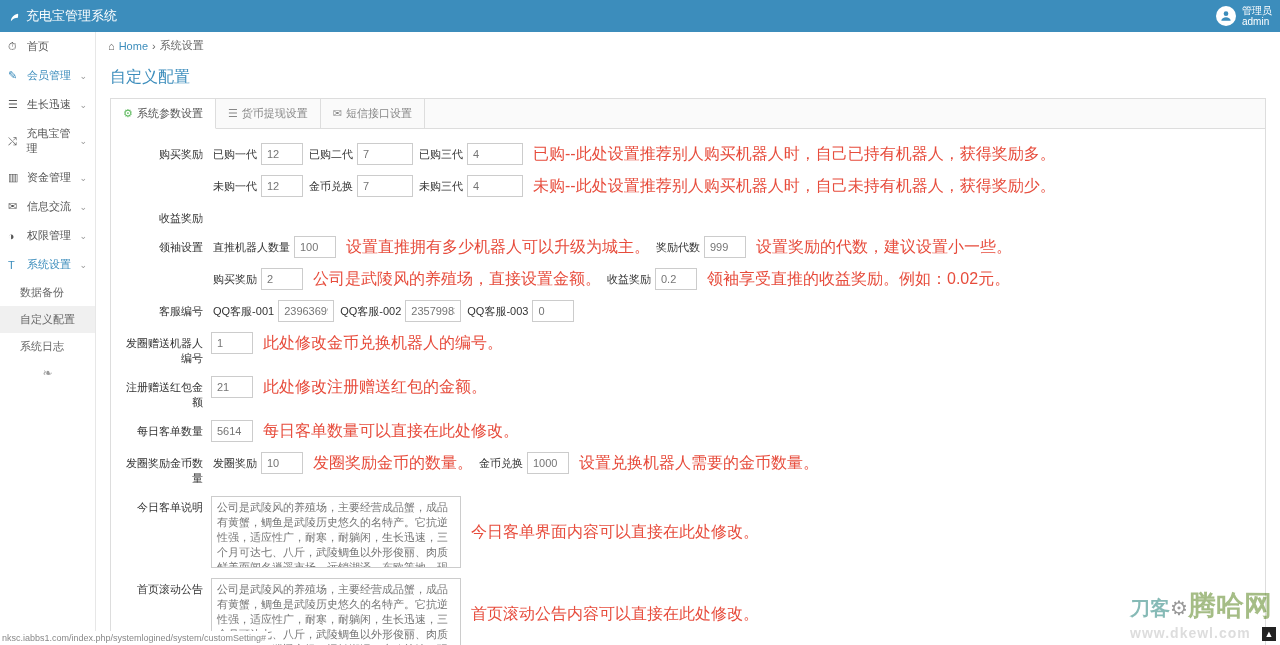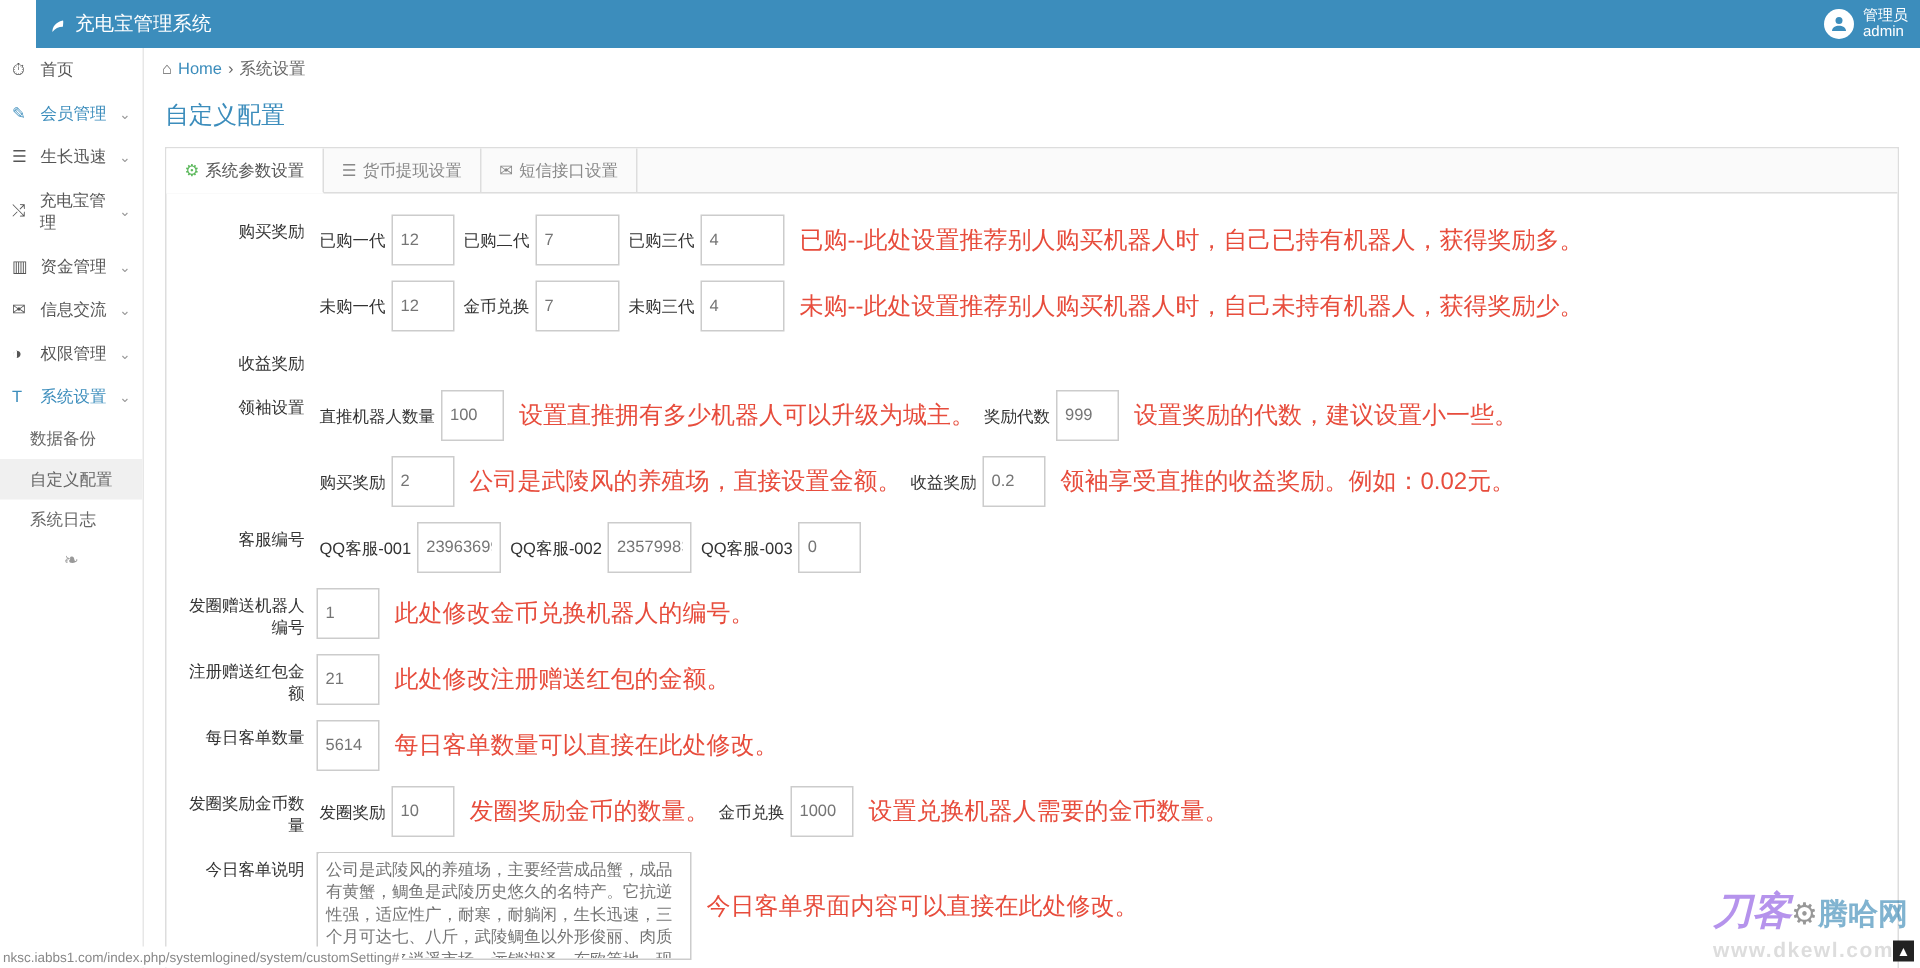--- a/index.html
+++ b/index.html
@@ -1,17 +1,17 @@
 <!DOCTYPE html>
 <html><head>
 <meta charset="utf-8">
 <style>
 * { margin:0; padding:0; box-sizing:border-box; }
 body { font-family:"Microsoft YaHei",Arial,sans-serif; font-size:12px; color:#333; background:#fff; }
-.topbar { background:#3c8dbc; color:#fff; height:30px; display:flex; align-items:center; justify-content:space-between; padding:16px 8px;margin-left:24px; }
+.topbar { background:#3c8dbc; color:#fff; height:30px; display:flex; align-items:center; justify-content:space-between; padding:16px 8px; }
 .topbar .brand { display:flex; align-items:center; font-size:13px; }
 .topbar .brand svg { margin-right:4px; }
 .topbar .user { display:flex; align-items:center; gap:6px; font-size:11px; }
 .topbar .user .avatar { width:20px; height:20px; border-radius:50%; background:#fff; display:flex; align-items:center; justify-content:center; }
 .topbar .user .avatar svg { width:14px; height:14px; }
 .topbar .user .info { display:flex; flex-direction:column; line-height:1.1; font-size:10px; }
 .container { display:flex; height:calc(100vh - 30px); }
 .sidebar { width:96px; background:#fff; border-right:1px solid #e7e7e7; overflow-y:auto; }
 .sidebar .item { display:flex; align-items:center; padding:7px 8px; cursor:pointer; color:#555; font-size:11px; border-bottom:0px solid #eee; }
 .sidebar .item.active { color:#3c8dbc; }
@@ -30,28 +30,28 @@
 .tabs { display:flex; border-bottom:1px solid #ddd; background:#fafafa; }
 .tabs .tab { padding:7px 12px; font-size:11px; color:#888; cursor:pointer; border-right:1px solid #ddd; display:flex; align-items:center; gap:4px; }
 .tabs .tab.active { background:#fff; color:#555; border-bottom:1px solid #fff; margin-bottom:-1px; }
 .tabs .tab.active .tico { color:#5cb85c; }
 .form { padding:14px 10px; }
 .row { display:flex; align-items:flex-start; margin-bottom:10px; }
 .row .lbl { width:90px; text-align:right; padding-right:8px; padding-top:4px; font-size:11px; color:#333; flex-shrink:0; }
 .row .fields { display:flex; flex-wrap:wrap; align-items:center; gap:4px; }
 .inline-lbl { font-size:11px; color:#333; margin-left:2px; }
 input[type=text], textarea, select { border:1px solid #ccc; padding:3px 5px; font-size:11px; color:#555; background:#fff; }
-input[type=text] { width:42px; height:34px; }
+input[type=text] { width:42px; height:22px; }
 input.w50 { width:56px; }
 textarea { width:250px; height:72px; resize:none; color:#aaa; }
 .hint { color:#e74c3c; font-size:16px; margin-left:6px; }
 .footer-url { position:fixed; bottom:0; left:0; font-size:9px; color:#888; padding:2px; background:#fff; }
 .watermark { position:fixed; bottom:4px; right:8px; opacity:.5; font-family:Arial; }
-.watermark .wm1 { color:#6d28d9; font-size:26px; font-weight:bold; font-style:italic; }
-.watermark .wm2 { color:#0369a1; font-size:20px; font-weight:bold; }
+.watermark .wm1 { color:#0f766e; font-size:20px; font-weight:bold; }
+.watermark .wm2 { color:#4d7c0f; font-size:28px; font-weight:bold; }
 .watermark .wm3 { color:#bbb; font-size:14px; font-weight:bold; letter-spacing:1px; }
 .scroll-top { position:fixed; bottom:4px; right:4px; background:#222; color:#fff; width:14px; height:14px; font-size:9px; display:flex; align-items:center; justify-content:center; }
 </style>
 </head>
 <body>
 
 <div class="topbar">
   <div class="brand">
     <svg width="14" height="14" viewBox="0 0 24 24" fill="#fff">
         <path d="M17 8C8 10 5 16 5 21c3-4 7-6 12-6 0 0 1-7 0-7z"></path>

